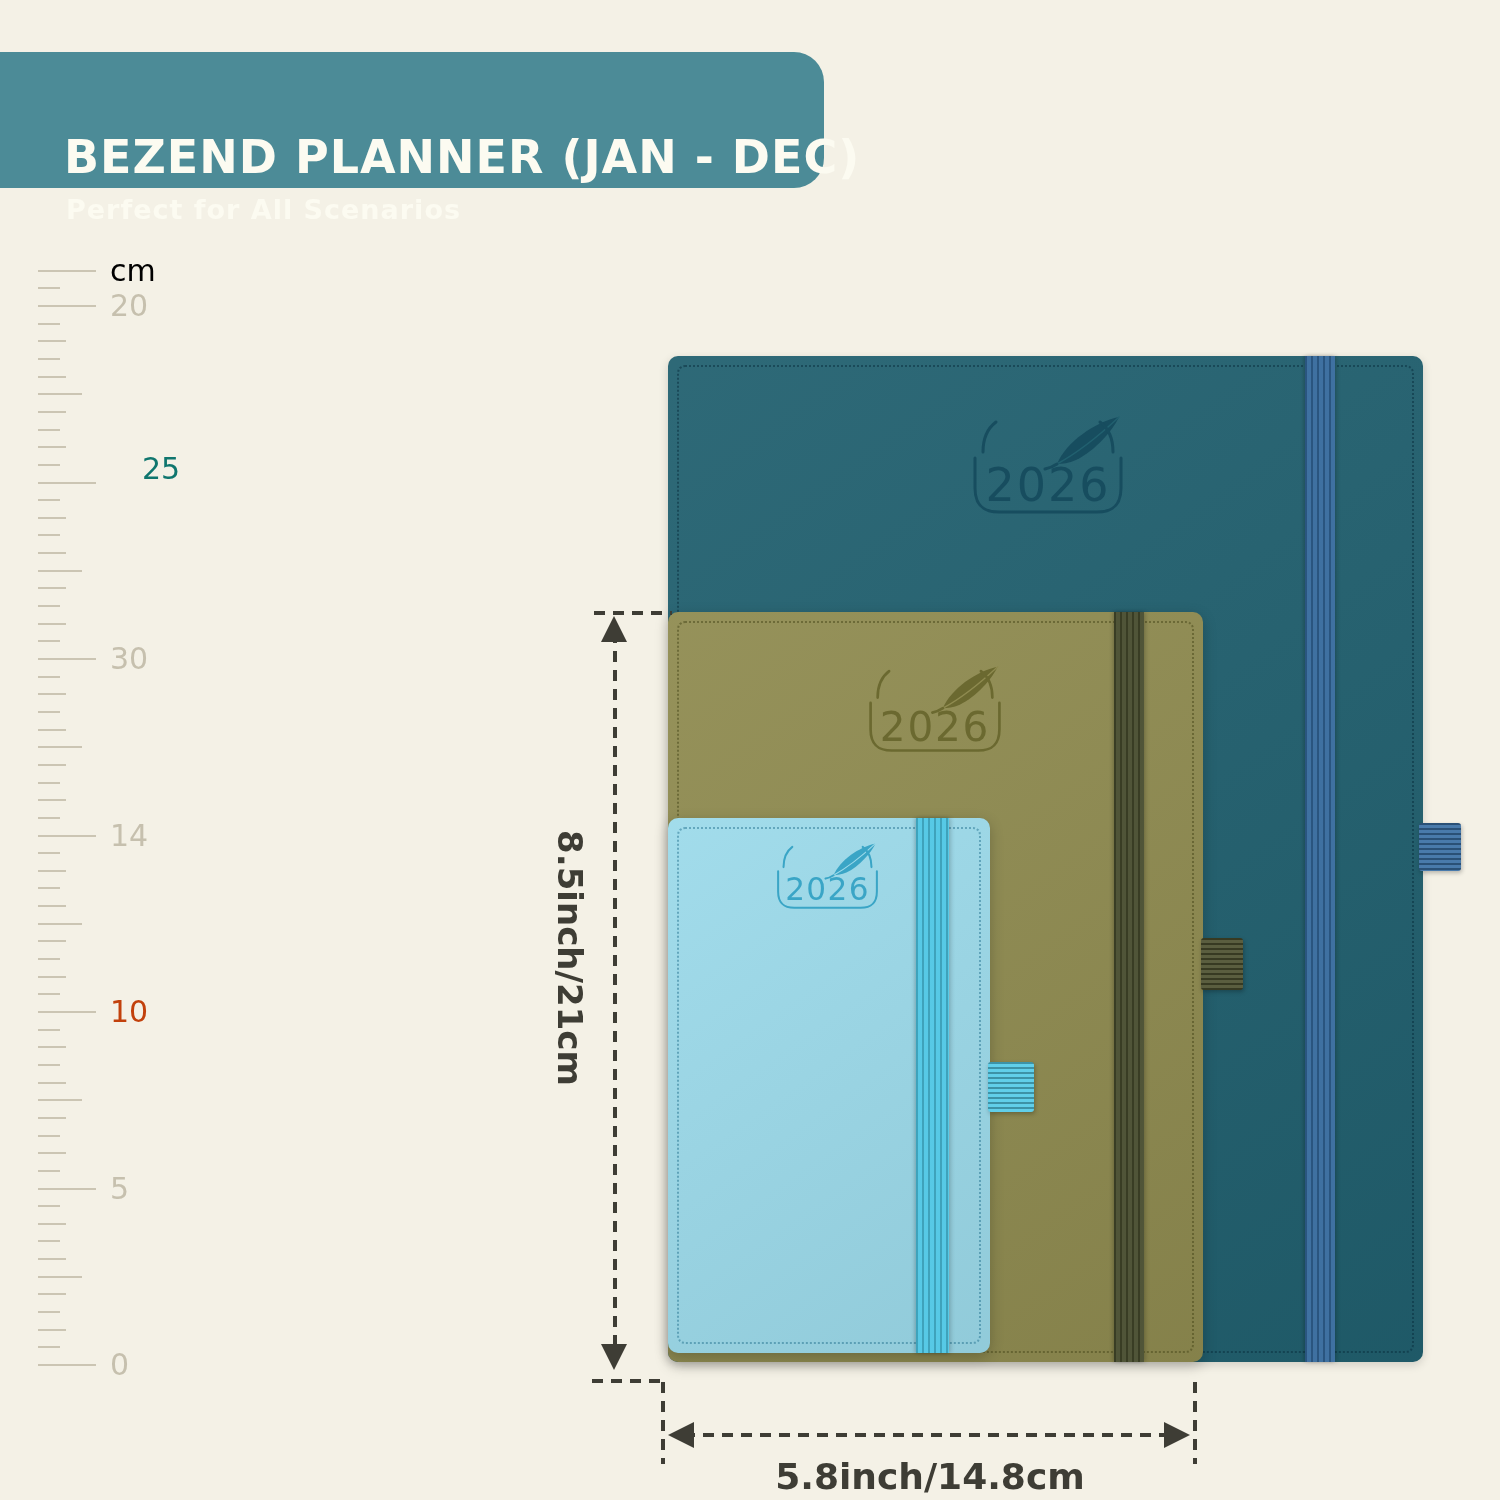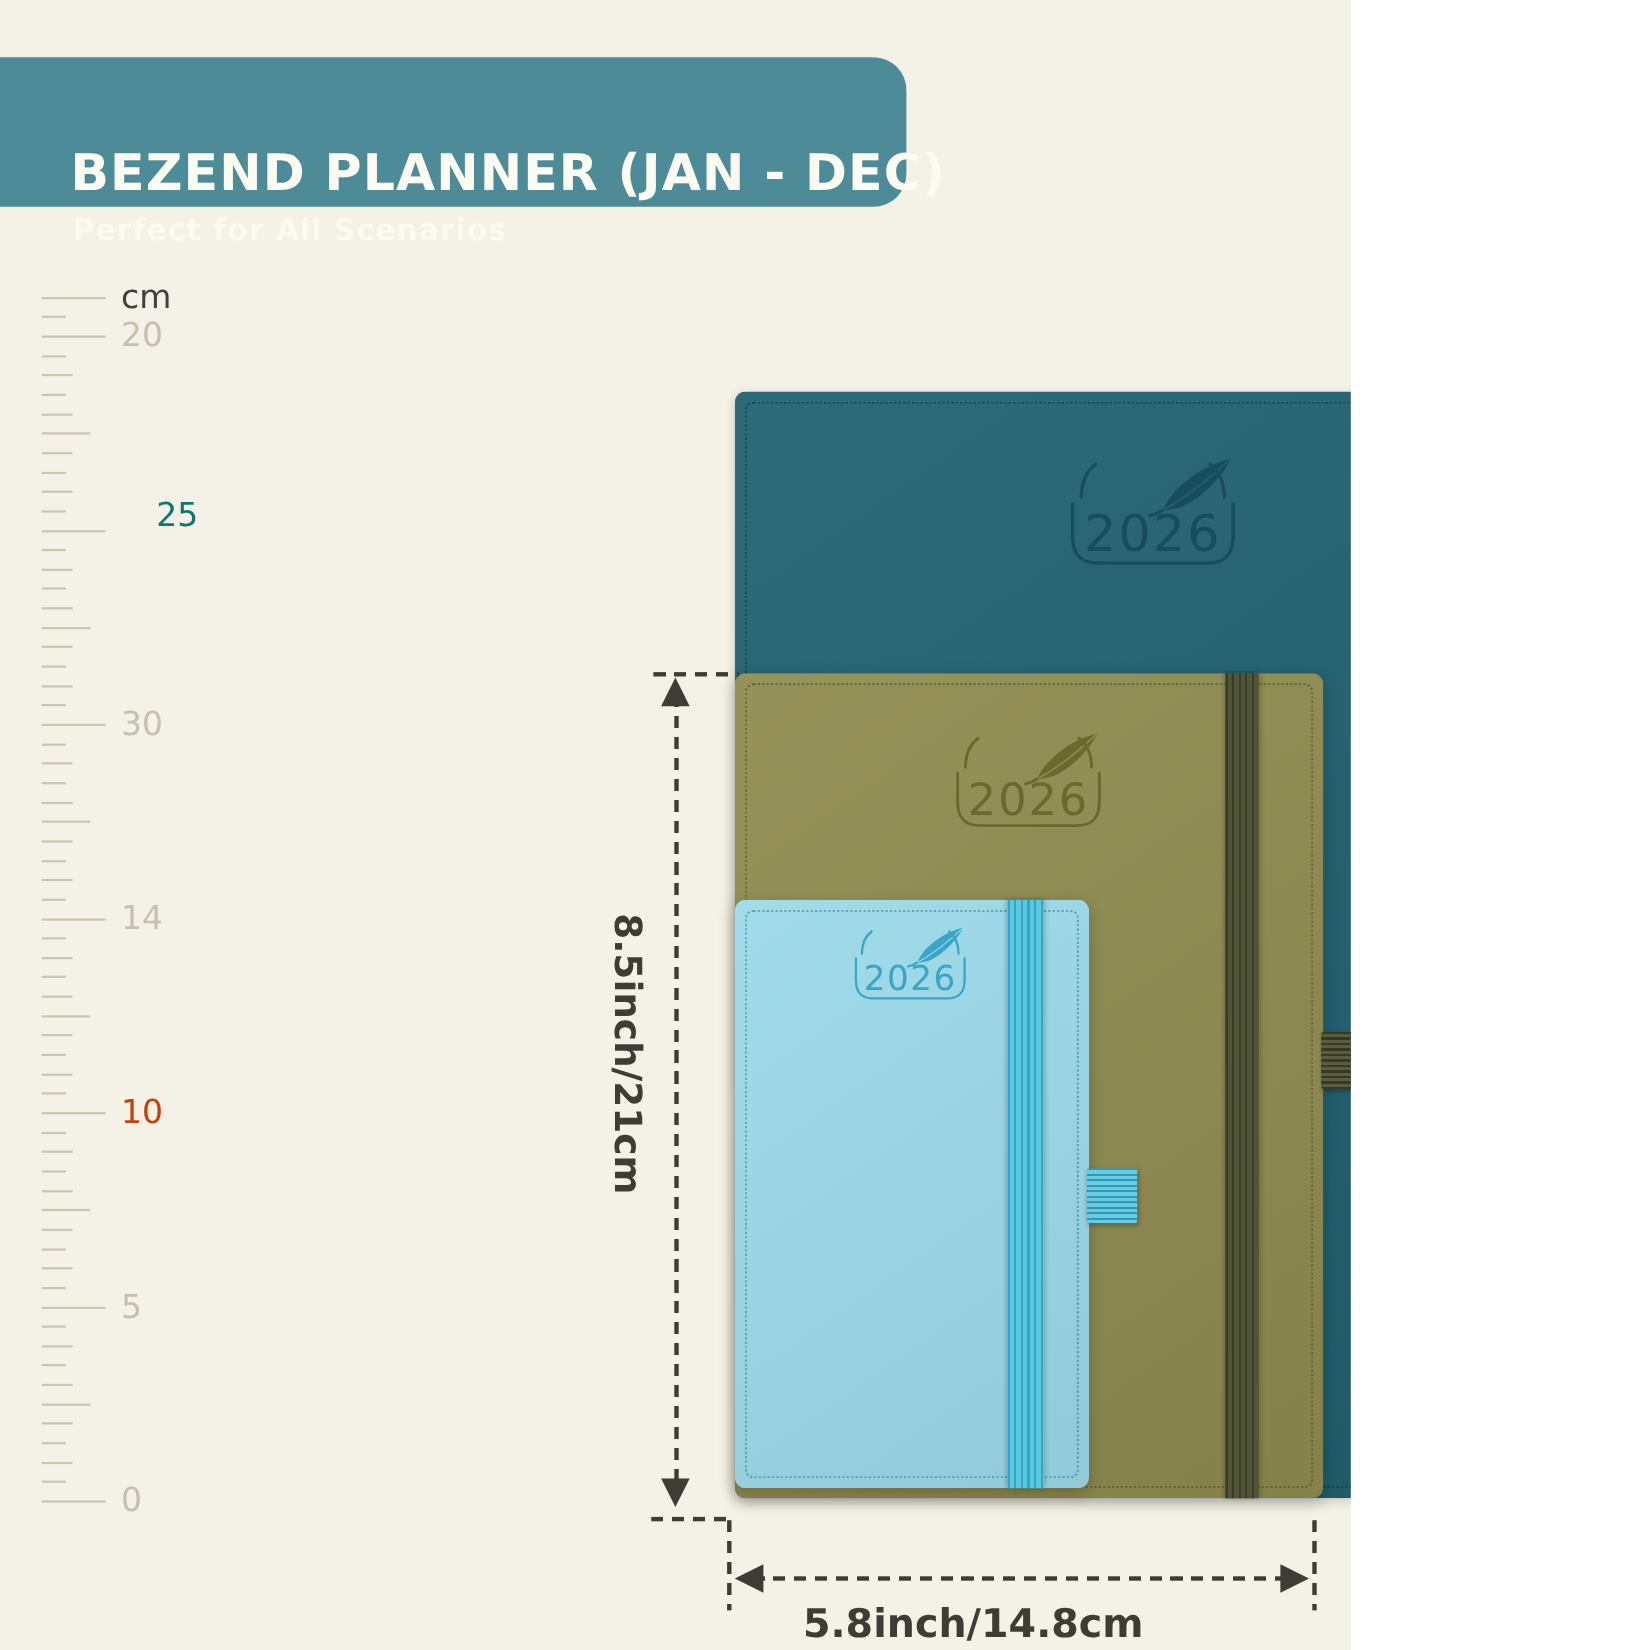--- a/index.html
+++ b/index.html
@@ -1,17 +1,17 @@
 <!DOCTYPE html>
 <html><head>
 <meta charset="utf-8">
 <style>
   html,body{margin:0;padding:0;}
   body{font-family:"DejaVu Sans","Liberation Sans",sans-serif;}
-  #page{position:relative;width:1228px;height:1500px;overflow:hidden;background:#f4f1e6;}
+  #page{position:relative;width:1500px;height:1500px;overflow:hidden;background:#f4f1e6;}
 
   
   #banner{position:absolute;left:0;top:52px;width:824px;height:136px;border-radius:0 30px 30px 0;}
   #banner .title{position:absolute;left:64px;top:78px;font-size:46px;font-weight:bold;letter-spacing:1px;white-space:nowrap;}
   #banner .subtitle{position:absolute;left:66px;top:142px;font-size:27px;font-weight:bold;letter-spacing:1px;white-space:nowrap;}
 
   
   #features{position:absolute;left:666px;top:240px;}
   #features div{font-size:38px;font-weight:bold;line-height:50px;white-space:nowrap;}
 
@@ -68,21 +68,21 @@
   .v-line{left:613px;top:632px;height:716px;}
   .arr-up{left:601px;top:616px;border-left:13px solid transparent;border-right:13px solid transparent;border-bottom:26px solid var(--dim);}
   .arr-down{left:601px;top:1344px;border-left:13px solid transparent;border-right:13px solid transparent;border-top:26px solid var(--dim);}
   .v-ext-bottom{left:592px;top:1379px;width:74px;}
   .v-label{position:absolute;left:570px;top:958px;transform:translate(-50%,-50%) rotate(90deg);font-size:34px;font-weight:bold;white-space:nowrap;color:var(--dim);}
   .h-ext-left{left:661px;top:1382px;height:82px;}
   .h-ext-right{left:1193px;top:1382px;height:82px;}
   .h-line{left:684px;top:1433px;width:494px;}
   .arr-left{left:668px;top:1422px;border-top:13px solid transparent;border-bottom:13px solid transparent;border-right:26px solid var(--dim);}
   .arr-right{left:1164px;top:1422px;border-top:13px solid transparent;border-bottom:13px solid transparent;border-left:26px solid var(--dim);}
-  .h-label{position:absolute;left:730px;top:1456px;width:400px;font-size:36px;font-weight:bold;white-space:nowrap;color:var(--dim);}
+  .h-label{position:absolute;left:730px;top:1456px;width:400px;text-align:center;font-size:36px;font-weight:bold;white-space:nowrap;color:var(--dim);}
 </style>
 </head>
 <body>
 
 <div id="page" style="background: rgb(244, 241, 230);">
 
   <div id="banner" style="background: rgb(76, 139, 151); color: rgb(252, 251, 241);">
     <div class="title">BEZEND PLANNER (JAN - DEC)</div>
     <div class="subtitle">Perfect for All Scenarios</div>
   </div>
@@ -152,21 +152,21 @@
       <div class="tick" style="top: 305px; width: 58px; background: rgb(203, 197, 179);"></div>
       <div class="tick" style="top: 287.35px; width: 22px; background: rgb(203, 197, 179);"></div>
       <div class="tick" style="top: 269.7px; width: 58px; background: rgb(203, 197, 179);"></div>
       <div class="rlabel" style="top: 1365px; color: rgb(198, 192, 174);">0</div>
       <div class="rlabel" style="top: 1188.5px; color: rgb(198, 192, 174);">5</div>
       <div class="rlabel" style="top: 1012px; color: #c2410c;">10</div>
       <div class="rlabel" style="top: 835.5px; color: rgb(198, 192, 174);">14</div>
       <div class="rlabel" style="top: 659px; color: rgb(198, 192, 174);">30</div>
       <div class="rlabel" style="top: 469px; color: #0f766e; margin-left: 32px;">25</div>
       <div class="rlabel" style="top: 306px; color: rgb(198, 192, 174);">20</div>
-      <div class="rlabel" style="top: 270.7px; color: #404040; text-align: center;">cm</div>
+      <div class="rlabel" style="top: 270.7px; color: #000000; text-align: center;">cm</div>
     </div>
 
 
   <div class="planner p-large" style="--cover: #21606f; --emboss: #174d5f; --stitch: rgba(8,45,60,0.5); --band: #33689b; --loop: #3a6fa4;">
     <svg class="logo" viewBox="0 0 170 120">
       <g>
         <path d="M94 50 C103 28 132 8 156 3 C150 16 132 37 113 46 C106 49 99 50 94 50 Z" fill="currentColor"></path>
         <path class="spine" d="M94 50 C116 38 140 18 156 3"></path>
         <path class="ln" d="M82 55 C87 54 91 52 94 50" stroke-width="2"></path>
       </g>

